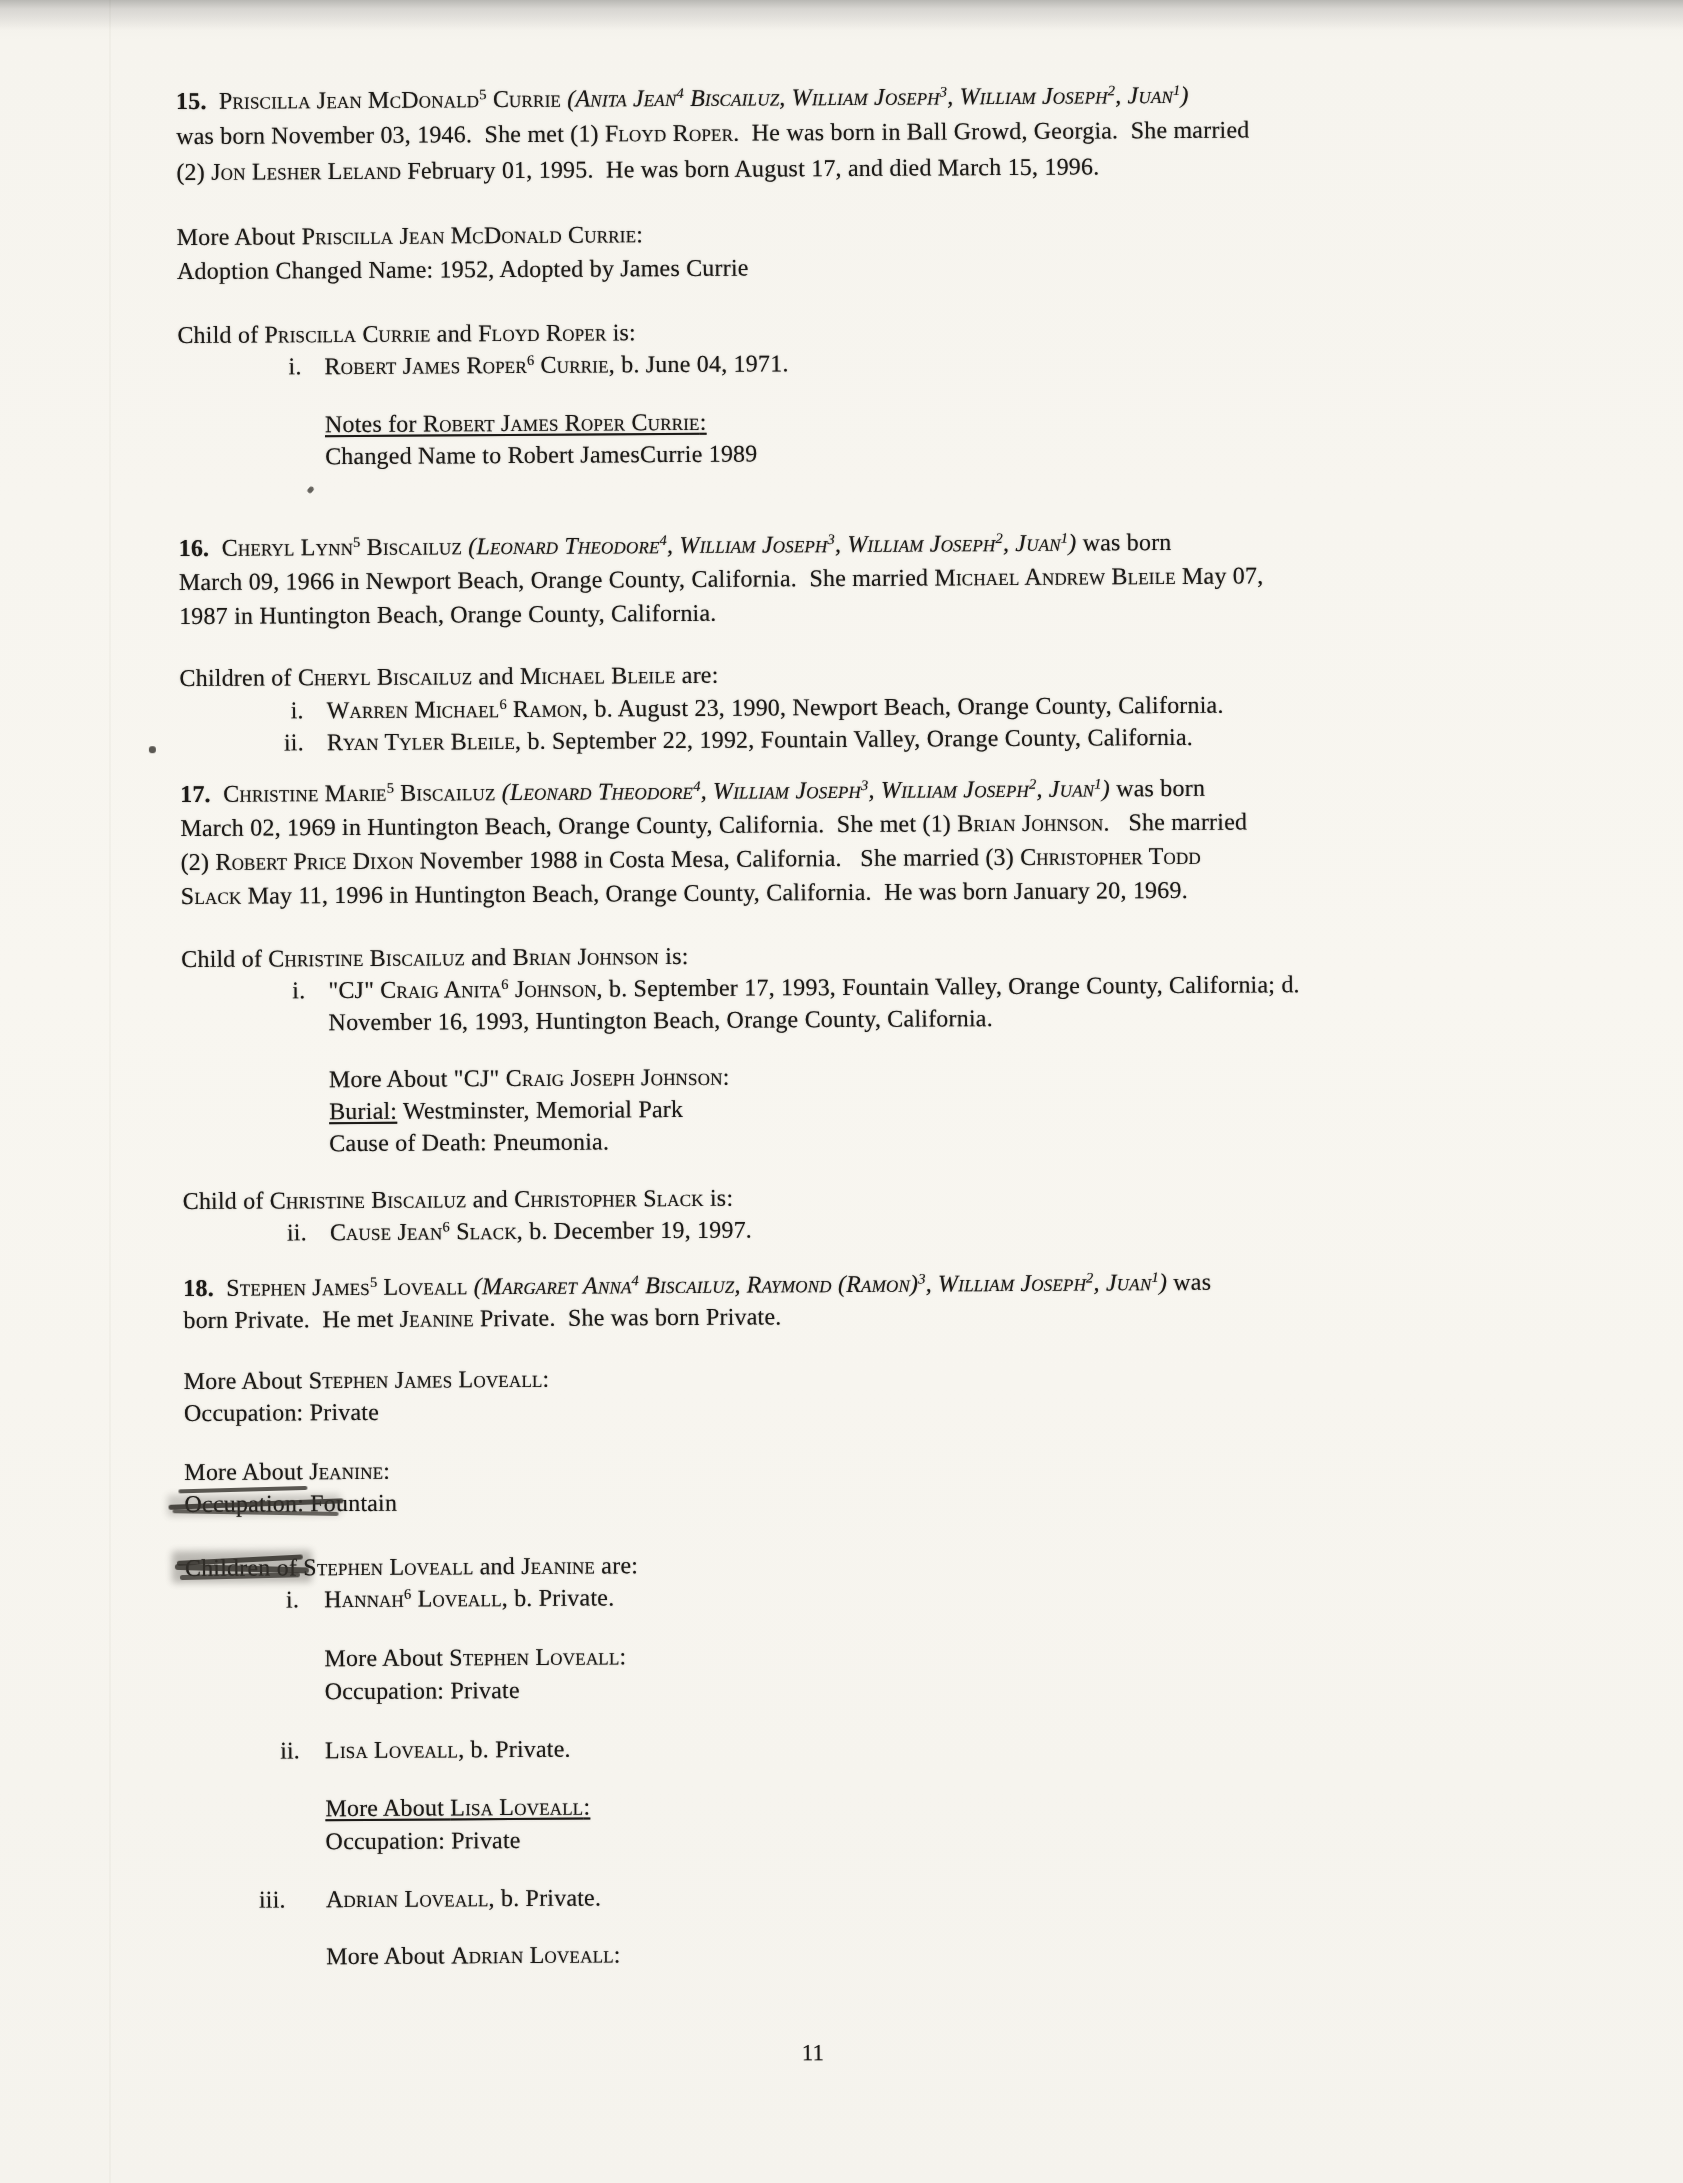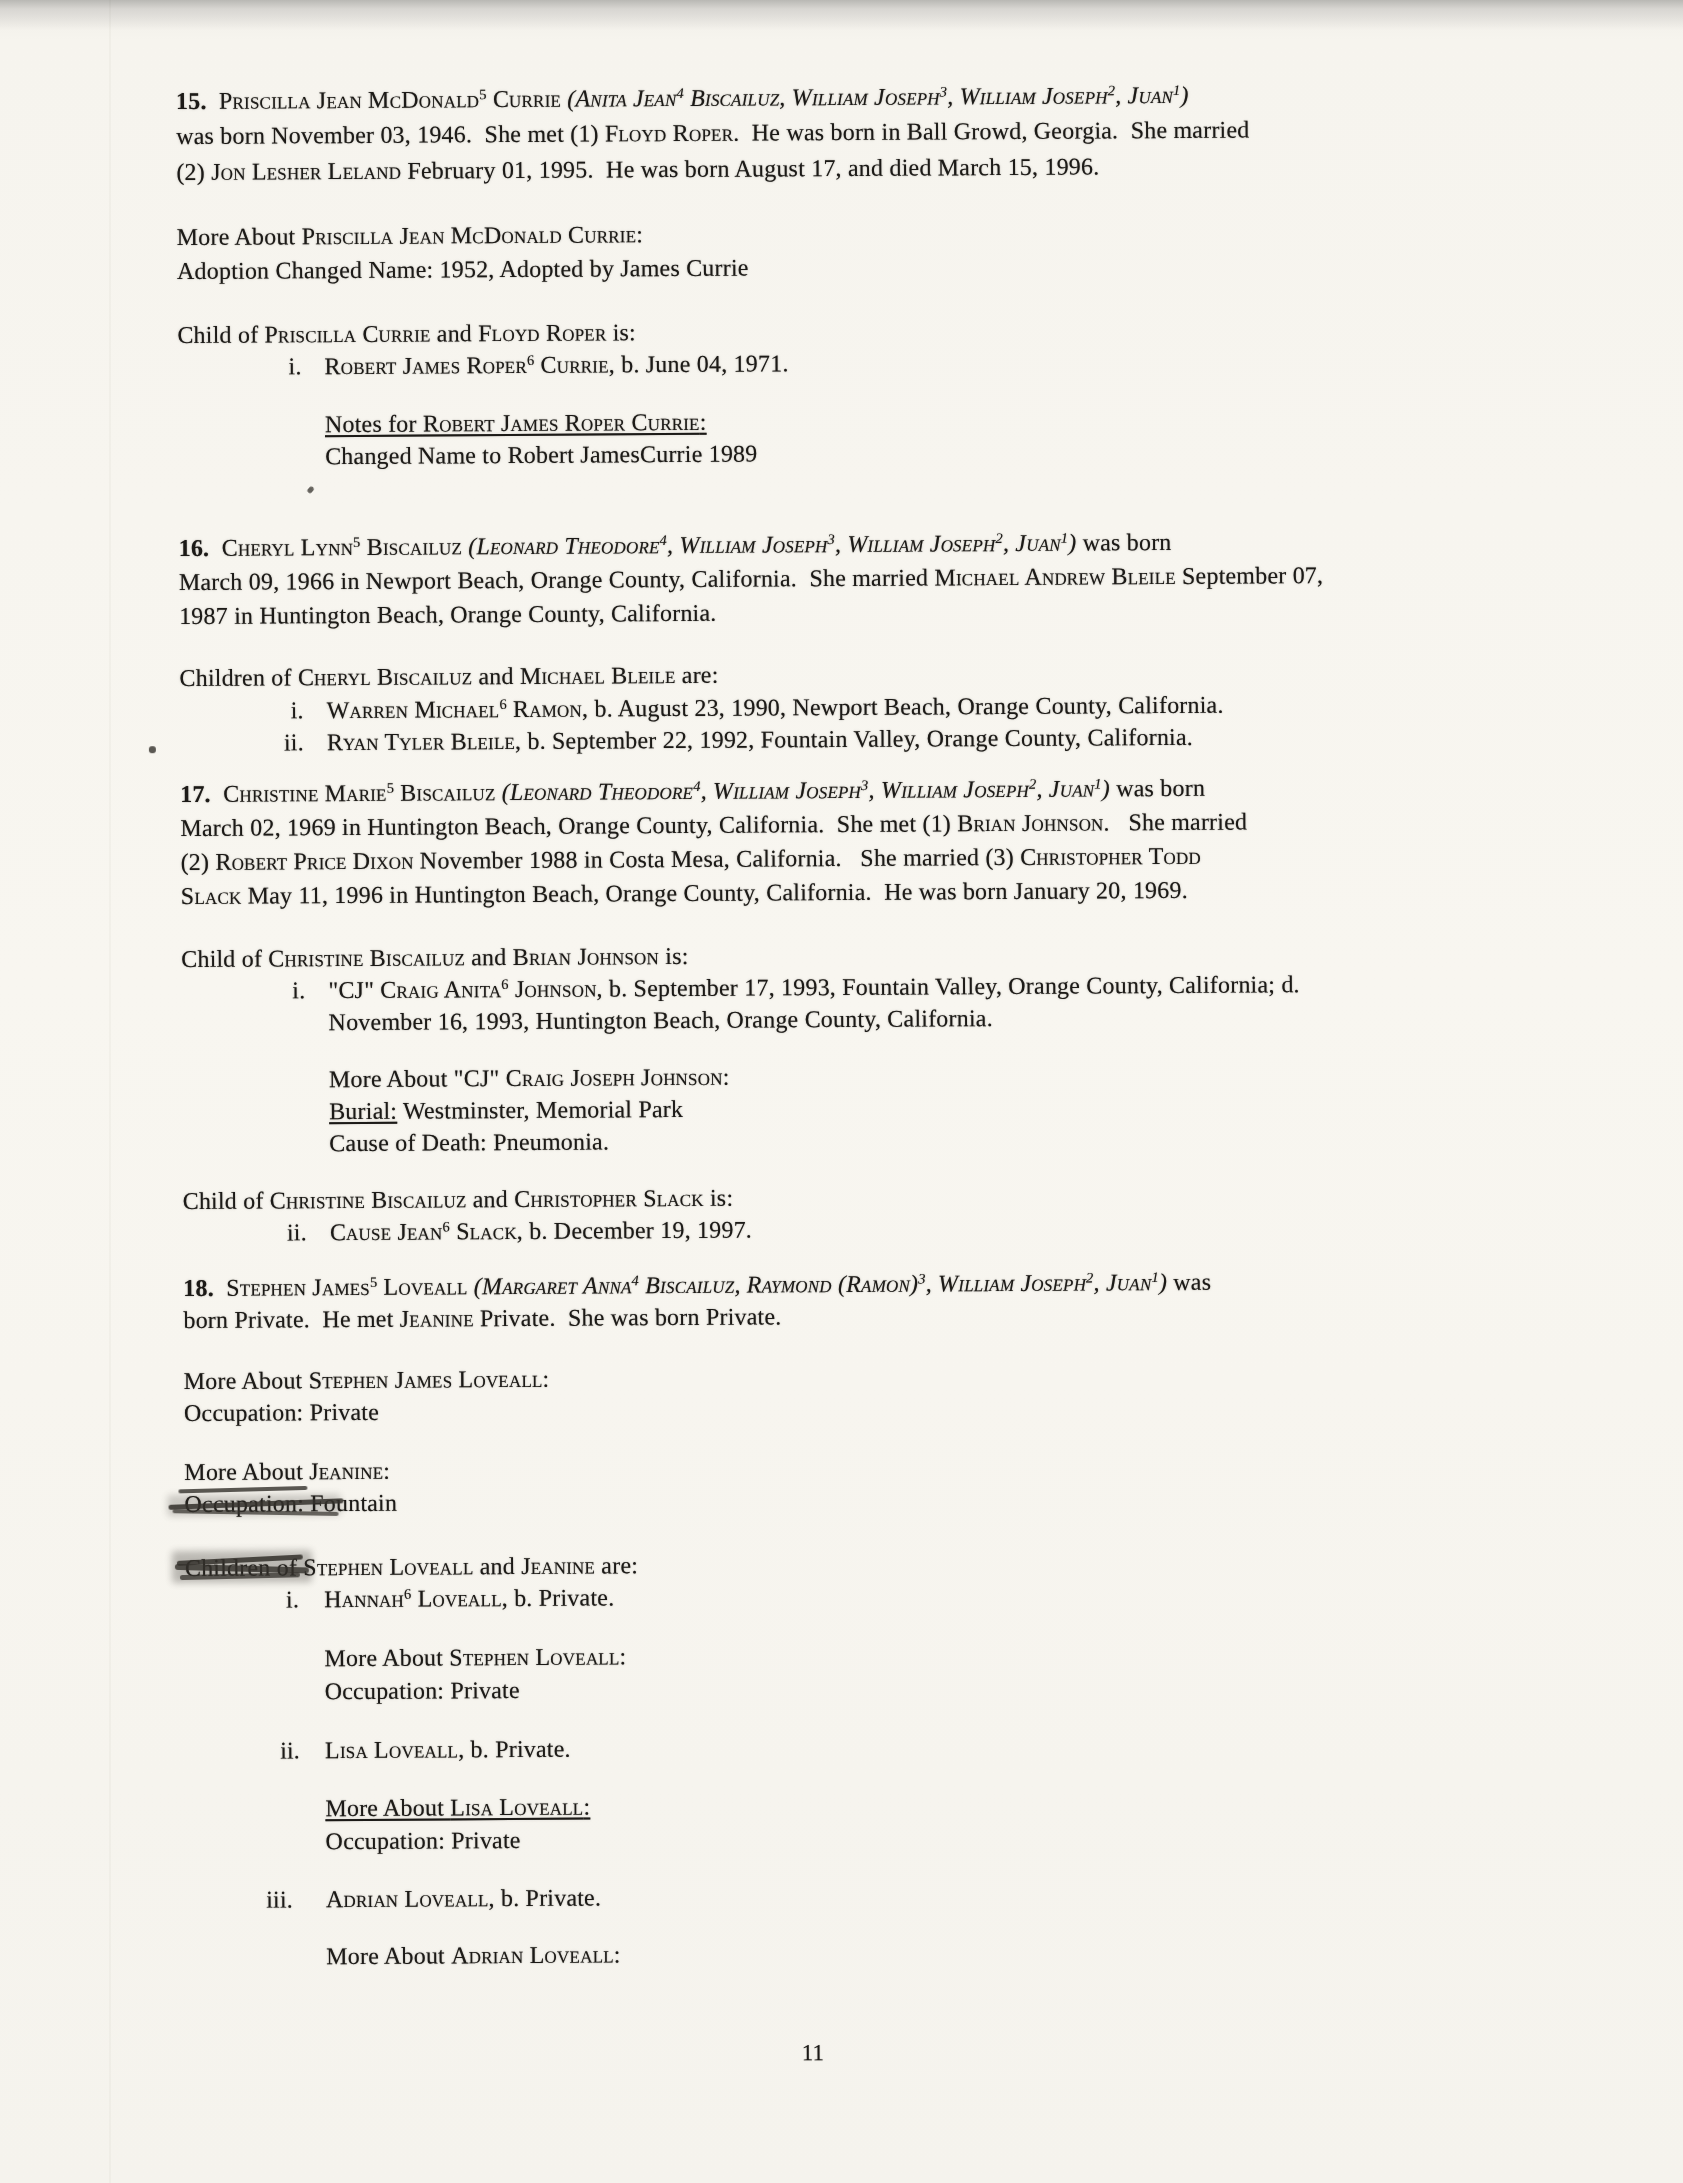--- a/index.html
+++ b/index.html
@@ -59,21 +59,21 @@
       <div class="line" style="left: 182px; top: 120px;"><span class="t-n">was born November 03, 1946.  She met (1) </span><span class="t-sc">Floyd Roper</span><span class="t-n">.  He was born in Ball Growd, Georgia.  She married</span></div>
       <div class="line" style="left: 182px; top: 156px;"><span class="t-n">(2) </span><span class="t-sc">Jon Lesher Leland</span><span class="t-n"> February 01, 1995.  He was born August 17, and died March 15, 1996.</span></div>
       <div class="line" style="left: 182px; top: 221px;"><span class="t-n">More About </span><span class="t-sc">Priscilla Jean McDonald Currie</span><span class="t-n">:</span></div>
       <div class="line" style="left: 182px; top: 255px;"><span class="t-n">Adoption Changed Name: 1952, Adopted by James Currie</span></div>
       <div class="line" style="left: 182px; top: 319px;"><span class="t-n">Child of </span><span class="t-sc">Priscilla Currie</span><span class="t-n"> and </span><span class="t-sc">Floyd Roper</span><span class="t-n"> is:</span></div>
       <div class="line" style="left: 251px; top: 351px; width: 55px; text-align: right;"><span class="t-n">i.</span></div>
       <div class="line" style="left: 329px; top: 351px;"><span class="t-sc">Robert James Roper</span><span class="t-sup">6</span><span class="t-sc"> Currie</span><span class="t-n">, b. June 04, 1971.</span></div>
       <div class="line" style="left: 329px; top: 409px;"><span class="t-un">Notes for </span><span class="t-usc">Robert James Roper Currie</span><span class="t-un">:</span></div>
       <div class="line" style="left: 329px; top: 441px;"><span class="t-n">Changed Name to Robert JamesCurrie 1989</span></div>
       <div class="line" style="left: 182px; top: 532px;"><span class="t-b">16.</span><span class="t-n">  </span><span class="t-sc">Cheryl Lynn</span><span class="t-sup">5</span><span class="t-sc"> Biscailuz</span><span class="t-n"> </span><span class="t-isc">(Leonard Theodore</span><span class="t-isup">4</span><span class="t-isc">, William Joseph</span><span class="t-isup">3</span><span class="t-isc">, William Joseph</span><span class="t-isup">2</span><span class="t-isc">, Juan</span><span class="t-isup">1</span><span class="t-i">)</span><span class="t-n"> was born</span></div>
-      <div class="line" style="left: 182px; top: 566px;"><span class="t-n">March 09, 1966 in Newport Beach, Orange County, California.  She married </span><span class="t-sc">Michael Andrew Bleile</span><span class="t-n"> September 07,</span></div>
+      <div class="line" style="left: 182px; top: 566px;"><span class="t-n">March 09, 1966 in Newport Beach, Orange County, California.  She married </span><span class="t-sc">Michael Andrew Bleile</span><span class="t-n"> May 07,</span></div>
       <div class="line" style="left: 182px; top: 600px;"><span class="t-n">1987 in Huntington Beach, Orange County, California.</span></div>
       <div class="line" style="left: 182px; top: 662px;"><span class="t-n">Children of </span><span class="t-sc">Cheryl Biscailuz</span><span class="t-n"> and </span><span class="t-sc">Michael Bleile</span><span class="t-n"> are:</span></div>
       <div class="line" style="left: 251px; top: 695px; width: 55px; text-align: right;"><span class="t-n">i.</span></div>
       <div class="line" style="left: 329px; top: 695px;"><span class="t-sc">Warren Michael</span><span class="t-sup">6</span><span class="t-sc"> Ramon</span><span class="t-n">, b. August 23, 1990, Newport Beach, Orange County, California.</span></div>
       <div class="line" style="left: 251px; top: 727px; width: 55px; text-align: right;"><span class="t-n">ii.</span></div>
       <div class="line" style="left: 329px; top: 727px;"><span class="t-sc">Ryan Tyler Bleile</span><span class="t-n">, b. September 22, 1992, Fountain Valley, Orange County, California.</span></div>
       <div class="line" style="left: 182px; top: 778px;"><span class="t-b">17.</span><span class="t-n">  </span><span class="t-sc">Christine Marie</span><span class="t-sup">5</span><span class="t-sc"> Biscailuz</span><span class="t-n"> </span><span class="t-isc">(Leonard Theodore</span><span class="t-isup">4</span><span class="t-isc">, William Joseph</span><span class="t-isup">3</span><span class="t-isc">, William Joseph</span><span class="t-isup">2</span><span class="t-isc">, Juan</span><span class="t-isup">1</span><span class="t-i">)</span><span class="t-n"> was born</span></div>
       <div class="line" style="left: 182px; top: 812px;"><span class="t-n">March 02, 1969 in Huntington Beach, Orange County, California.  She met (1) </span><span class="t-sc">Brian Johnson</span><span class="t-n">.   She married</span></div>
       <div class="line" style="left: 182px; top: 846px;"><span class="t-n">(2) </span><span class="t-sc">Robert Price Dixon</span><span class="t-n"> November 1988 in Costa Mesa, California.   She married (3) </span><span class="t-sc">Christopher Todd</span></div>
       <div class="line" style="left: 182px; top: 880px;"><span class="t-sc">Slack</span><span class="t-n"> May 11, 1996 in Huntington Beach, Orange County, California.  He was born January 20, 1969.</span></div>
@@ -95,21 +95,21 @@
       <div class="line" style="left: 182px; top: 1488px;"><span class="t-n">Occupation:</span><span class="t-n"> Fountain</span></div>
       <div class="line" style="left: 182px; top: 1552px;"><span class="t-n">Children</span><span class="t-n"> of </span><span class="t-sc">Stephen Loveall</span><span class="t-n"> and </span><span class="t-sc">Jeanine</span><span class="t-n"> are:</span></div>
       <div class="line" style="left: 241px; top: 1584px; width: 55px; text-align: right;"><span class="t-n">i.</span></div>
       <div class="line" style="left: 321px; top: 1584px;"><span class="t-sc">Hannah</span><span class="t-sup">6</span><span class="t-sc"> Loveall</span><span class="t-n">, b. Private.</span></div>
       <div class="line" style="left: 321px; top: 1643px;"><span class="t-n">More About </span><span class="t-sc">Stephen Loveall</span><span class="t-n">:</span></div>
       <div class="line" style="left: 321px; top: 1676px;"><span class="t-n">Occupation: Private</span></div>
       <div class="line" style="left: 241px; top: 1735px; width: 55px; text-align: right;"><span class="t-n">ii.</span></div>
       <div class="line" style="left: 321px; top: 1735px;"><span class="t-sc">Lisa Loveall</span><span class="t-n">, b. Private.</span></div>
       <div class="line" style="left: 321px; top: 1793px;"><span class="t-un">More About </span><span class="t-usc">Lisa Loveall</span><span class="t-un">:</span></div>
       <div class="line" style="left: 321px; top: 1826px;"><span class="t-n">Occupation: Private</span></div>
-      <div class="line" style="left: 233px; top: 1884px; width: 55px; text-align: right;"><span class="t-n">iii.</span></div>
+      <div class="line" style="left: 254px; top: 1884px; width: 55px; text-align: left;"><span class="t-n">iii.</span></div>
       <div class="line" style="left: 321px; top: 1884px;"><span class="t-sc">Adrian Loveall</span><span class="t-n">, b. Private.</span></div>
       <div class="line" style="left: 321px; top: 1941px;"><span class="t-n">More About </span><span class="t-sc">Adrian Loveall</span><span class="t-n">:</span></div>
       <div class="mark" style="left: 312px; top: 483px; width: 4.5px; height: 6.5px; opacity: 0.75; transform: rotate(40deg); filter: blur(0.5px);"></div>
       <div class="mark" style="left: 151px; top: 742px; width: 6.5px; height: 7px; opacity: 0.8; transform: rotate(0deg); filter: blur(0.5px);"></div>
       <div class="mark" style="left: 176px; top: 1484px; width: 129px; height: 3.5px; opacity: 0.8; transform: rotate(-1.2deg); filter: blur(0.5px);"></div>
       <div class="mark" style="left: 166px; top: 1498px; width: 175px; height: 4.5px; opacity: 0.85; transform: rotate(-1.8deg); filter: blur(0.5px);"></div>
       <div class="mark" style="left: 170px; top: 1507px; width: 166px; height: 3.5px; opacity: 0.7; transform: rotate(1.3deg); filter: blur(0.5px);"></div>
       <div class="mark" style="left: 165px; top: 1491px; width: 173px; height: 21px; opacity: 0.22; transform: rotate(0deg); filter: blur(3.5px);"></div>
       <div class="mark" style="left: 174px; top: 1554px; width: 126px; height: 5px; opacity: 0.85; transform: rotate(-2.6deg); filter: blur(0.5px);"></div>
       <div class="mark" style="left: 172px; top: 1562px; width: 134px; height: 5.5px; opacity: 0.8; transform: rotate(1.9deg); filter: blur(0.5px);"></div>

